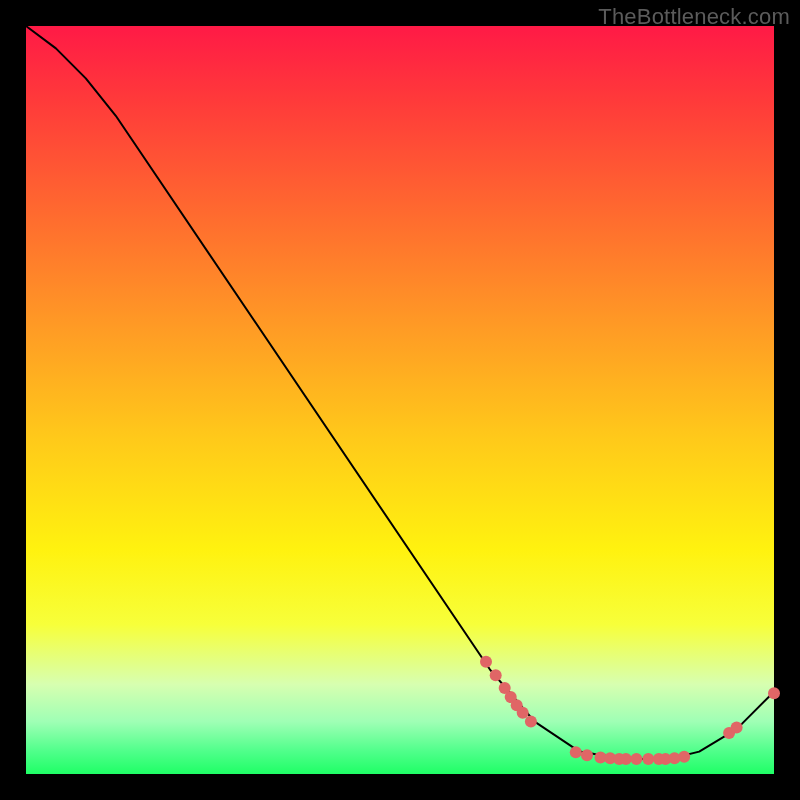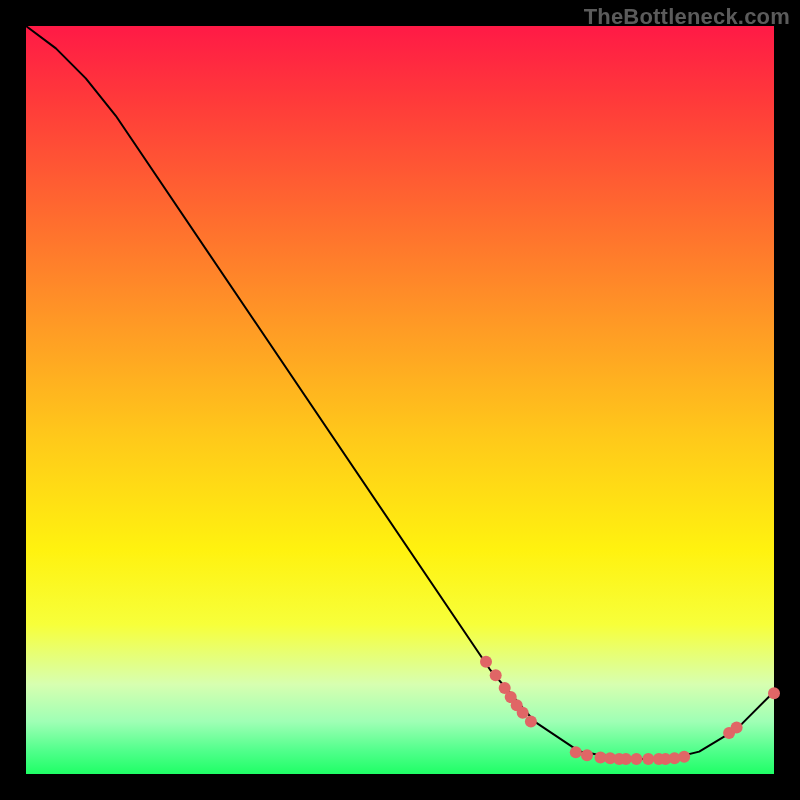--- a/index.html
+++ b/index.html
@@ -38,21 +38,21 @@
       #4fff8a 97%,
       #1fff66 100%
     );
   }
   .watermark {
     position: absolute;
     top: 4px;
     right: 10px;
     color: #5b5b5b;
     font-size: 22px;
-    font-weight: 700;
+    font-weight: 400;
     letter-spacing: 0.2px;
   }
   svg.curve {
     position: absolute;
     left: 0;
     top: 0;
     width: 748px;
     height: 748px;
     overflow: visible;
   }

